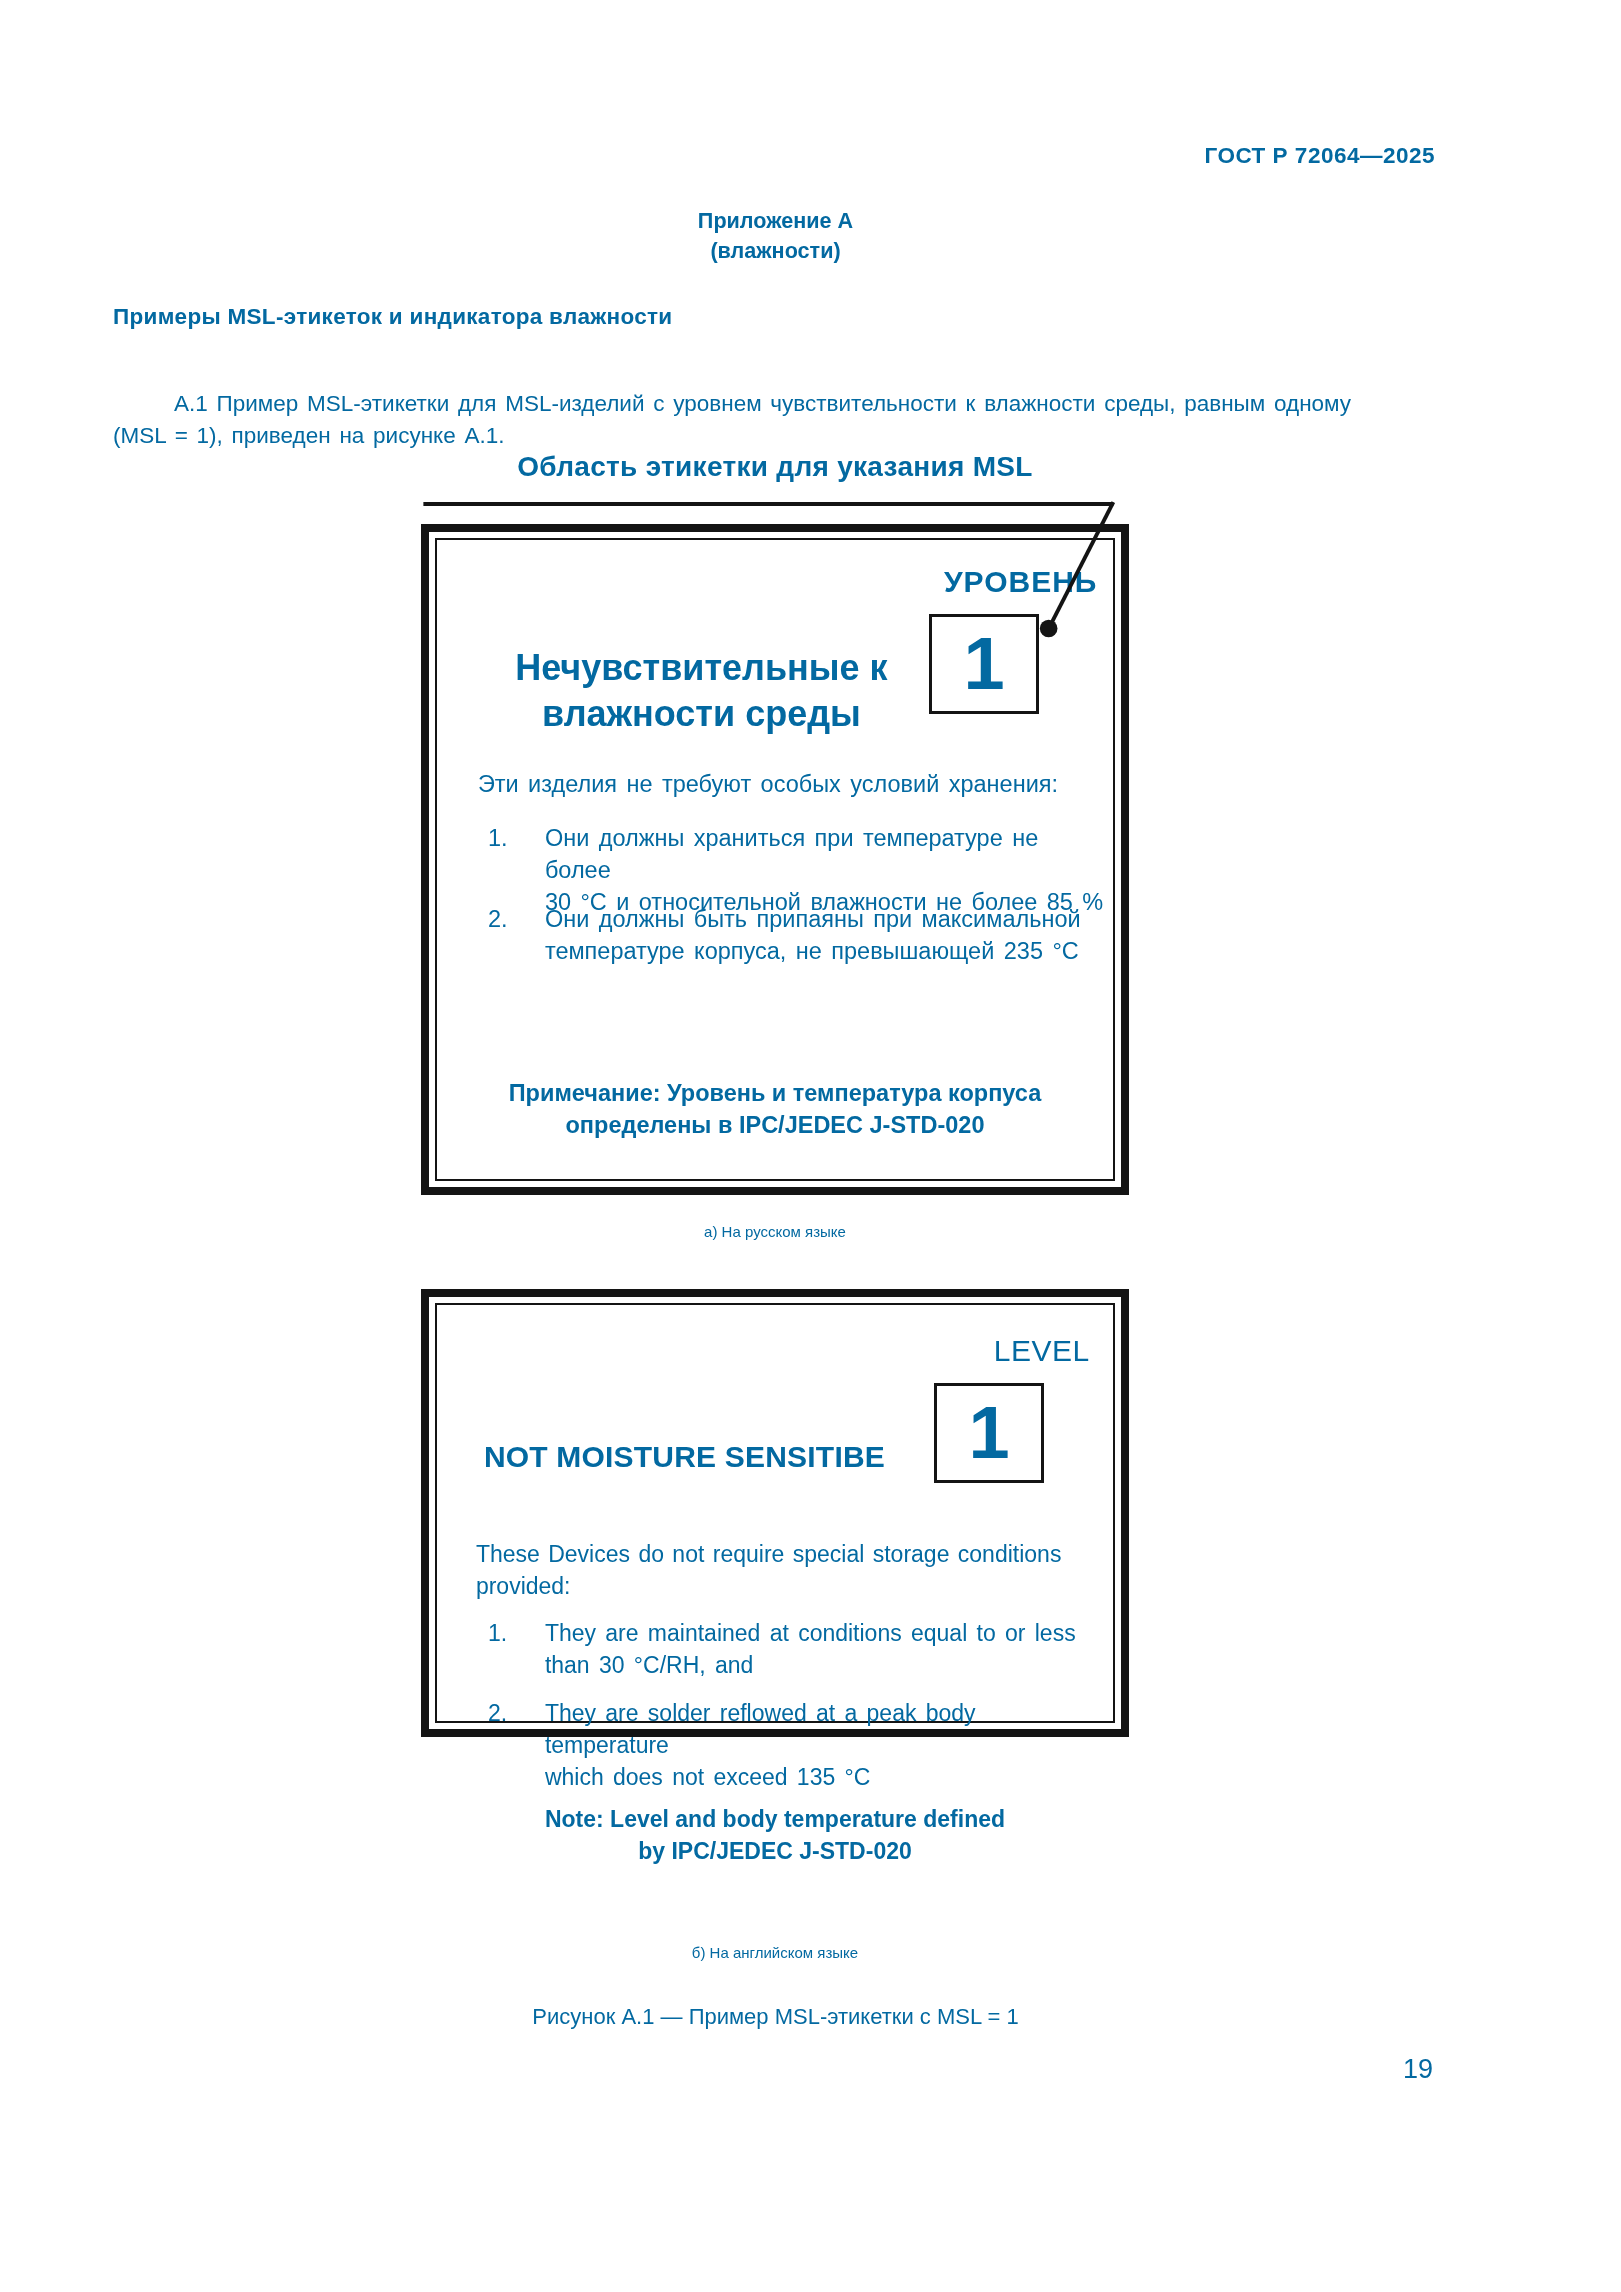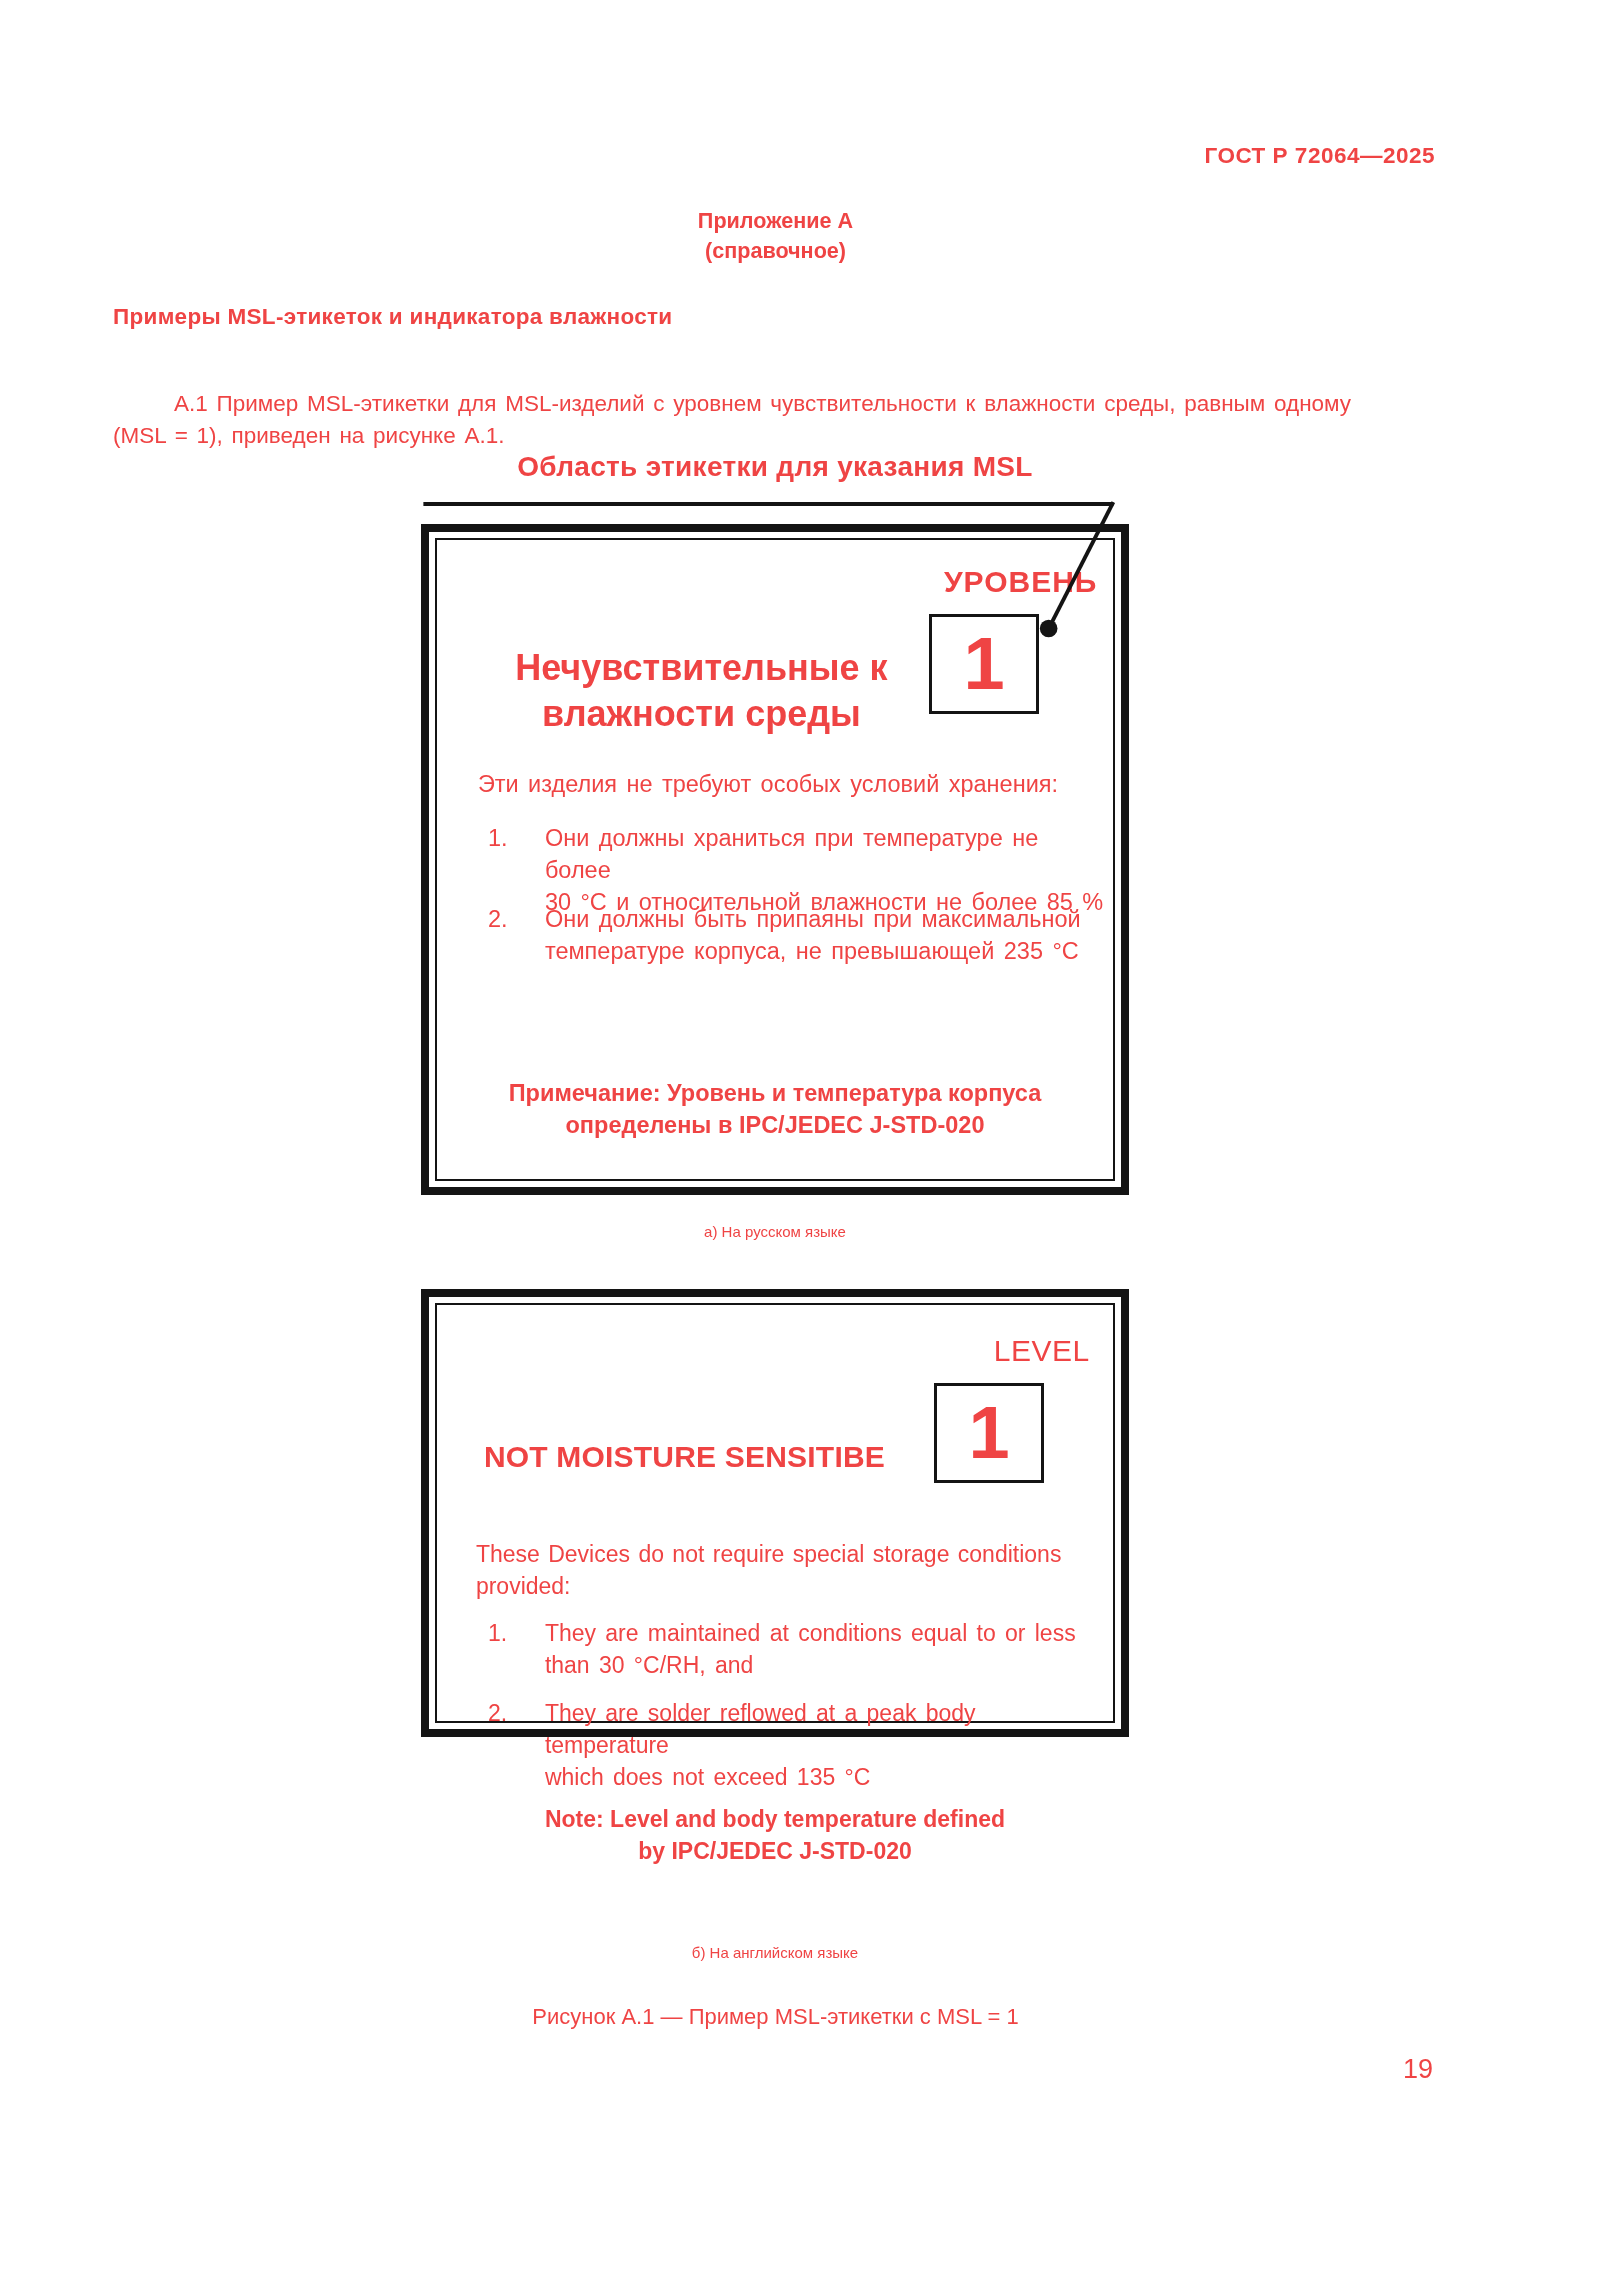--- a/index.html
+++ b/index.html
@@ -3,21 +3,21 @@
 <meta charset="utf-8">
 <style>
   * { box-sizing: border-box; }
   html, body { margin: 0; padding: 0; background: #ffffff; }
   .sheet {
     position: relative;
     width: 1621px;
     height: 2293px;
     background: #ffffff;
     font-family: "Liberation Sans", "DejaVu Sans", sans-serif;
-    color: #ef4444;
+    color: #0369a1;
     overflow: hidden;
   }
 
   
   .hdr {
     position: absolute; top: 143px; right: 186px;
     font-size: 22.5px; font-weight: 700; letter-spacing: 0.5px;
   }
   .appendix {
     position: absolute; top: 206px; left: 113px; width: 1325px;
@@ -118,21 +118,21 @@
 </style>
 </head>
 <body>
 
 <div class="sheet">
 
   <div class="hdr">ГОСТ Р 72064—2025</div>
 
   <div class="appendix">
     <div>Приложение А</div>
-    <div>(справочное)</div>
+    <div>(влажности)</div>
   </div>
 
   <div class="heading">Примеры MSL-этикеток и индикатора влажности</div>
 
   <p class="intro">А.1 Пример MSL-этикетки для MSL-изделий с уровнем чувствительности к влажности среды, равным одному
 (MSL = 1), приведен на рисунке А.1.</p>
 
   <div class="area-label">Область этикетки для указания MSL</div>
 
   <svg class="pointer-svg" width="1621" height="2293" viewBox="0 0 1654 2339">

